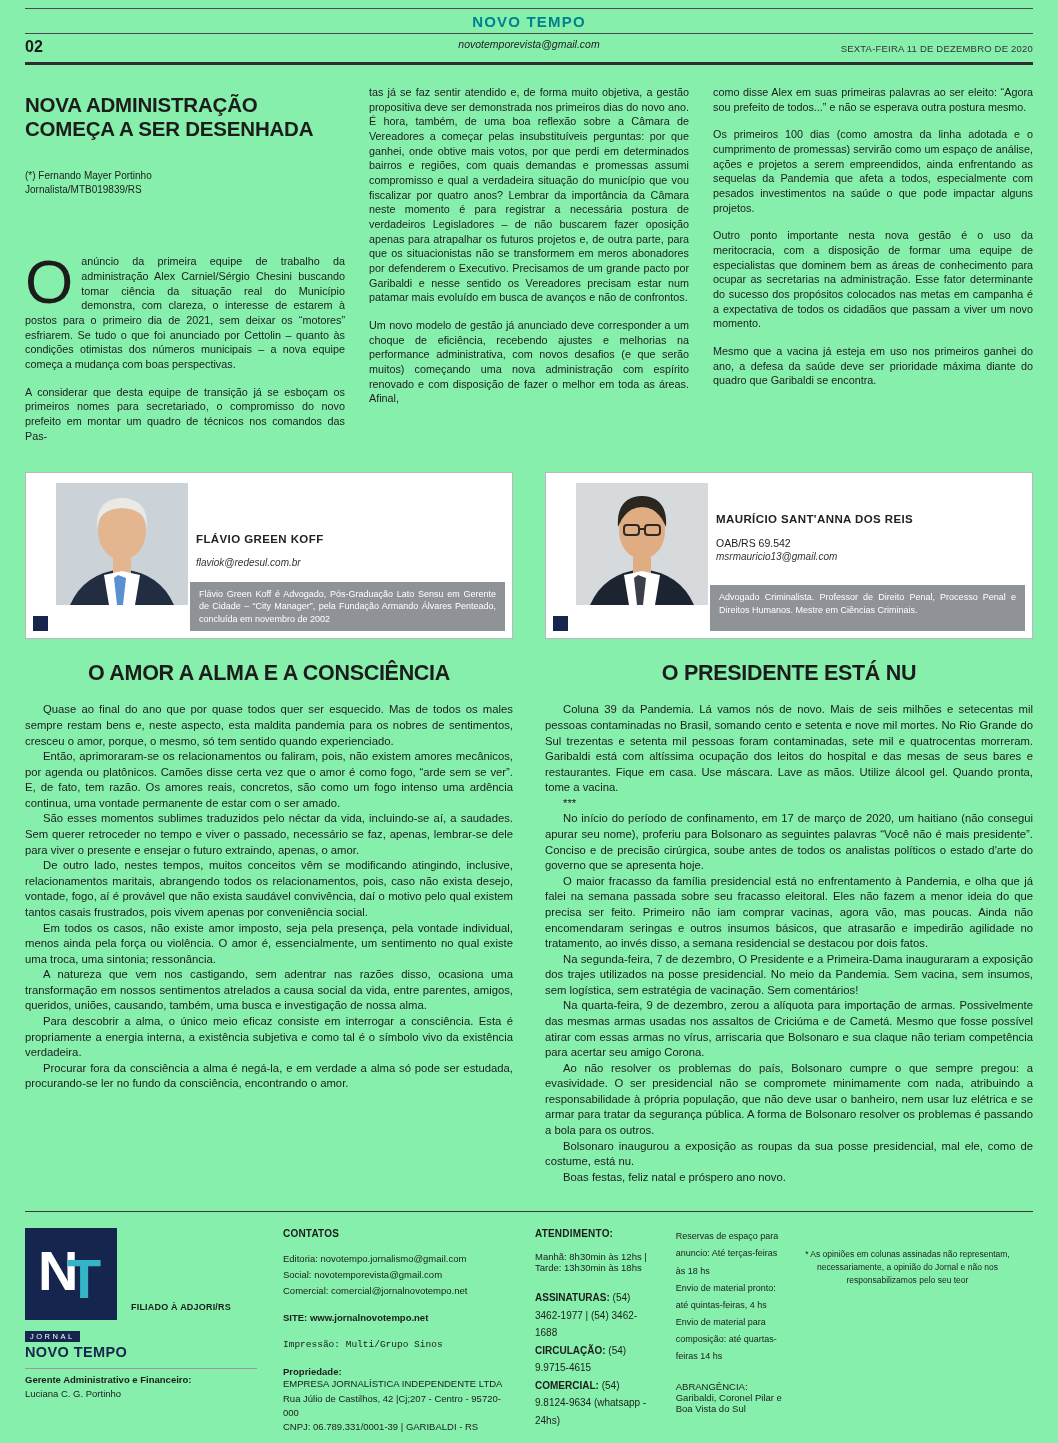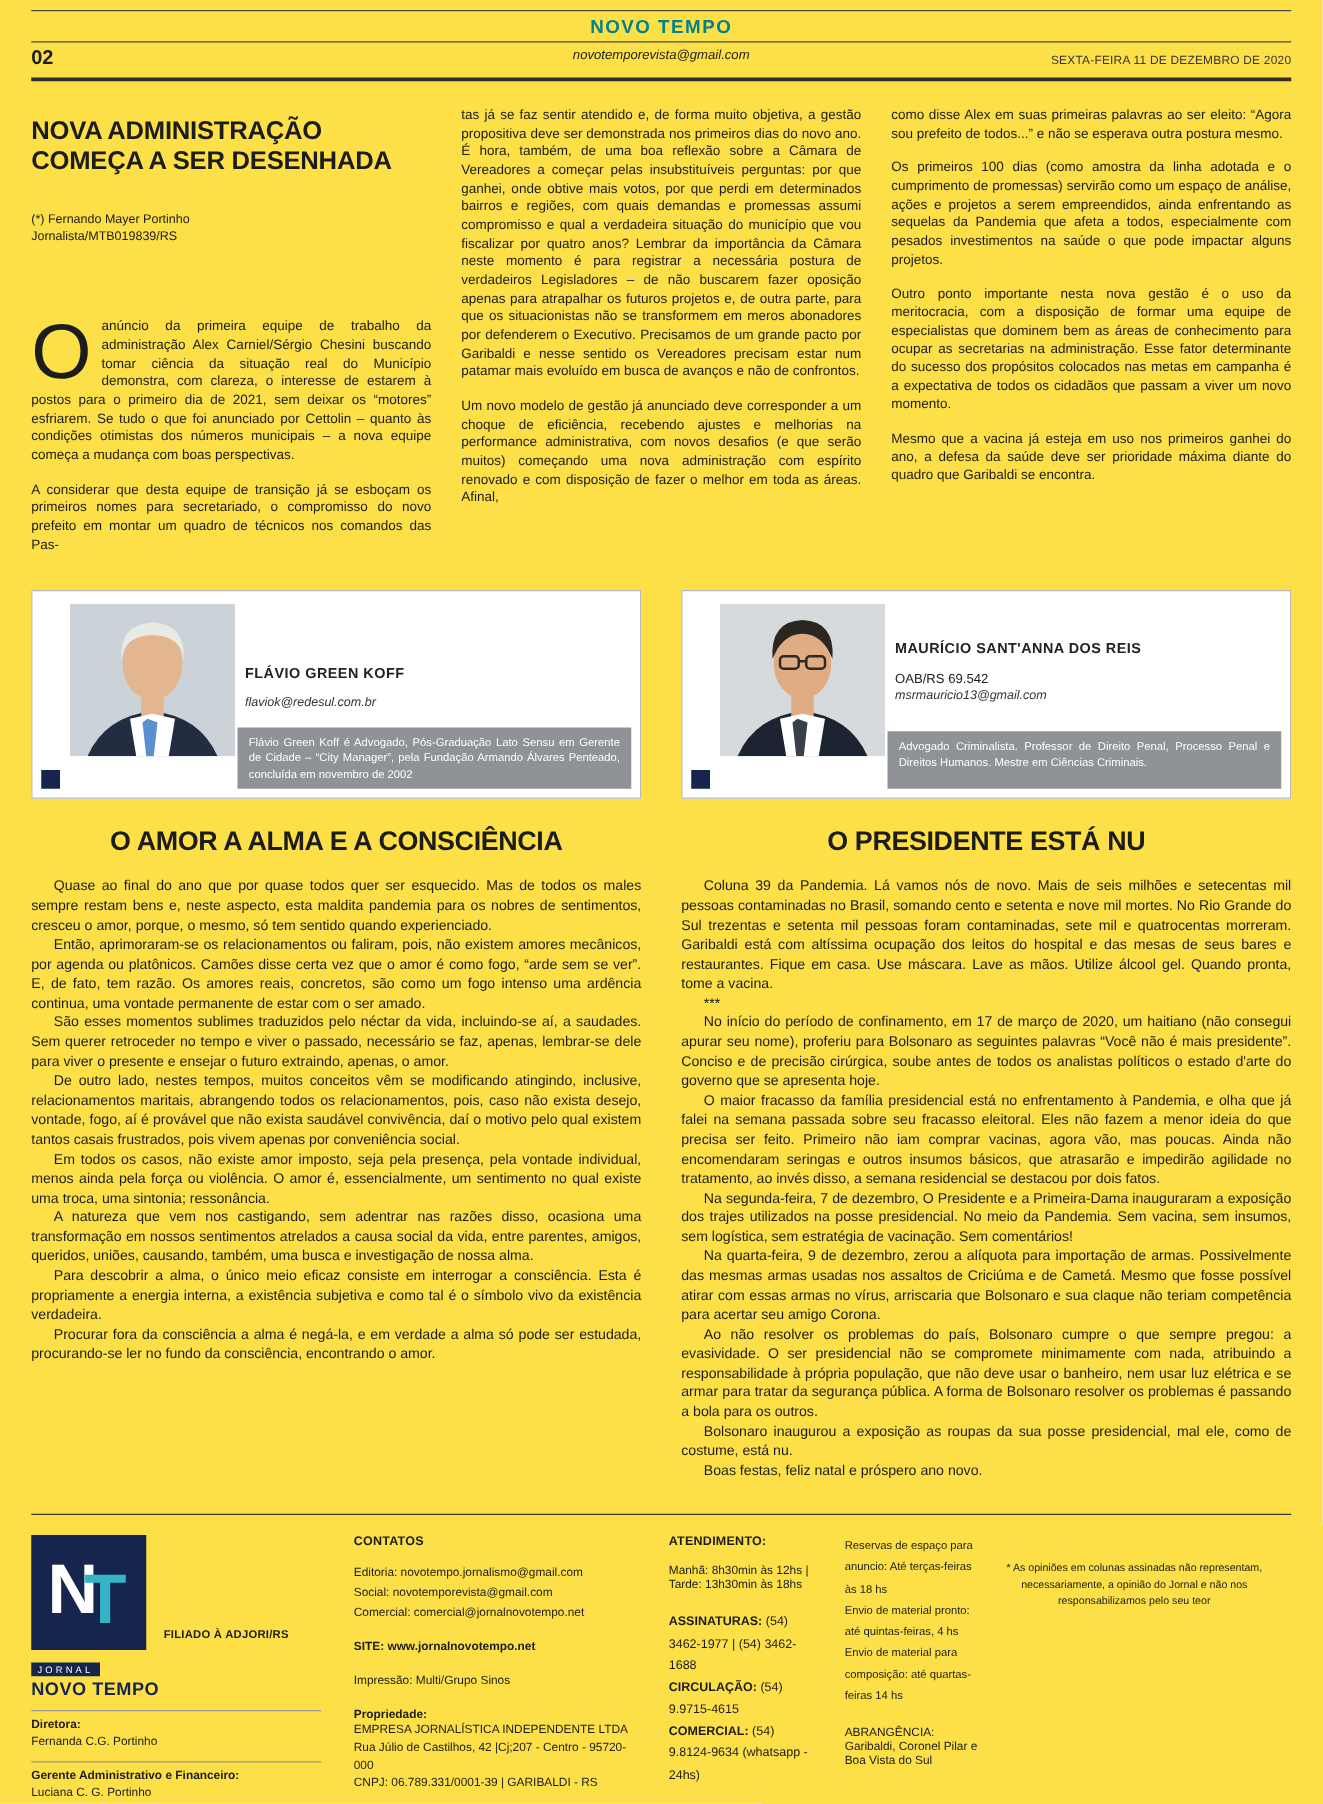--- a/index.html
+++ b/index.html
@@ -1,18 +1,18 @@
 <!DOCTYPE html>
 <html><head>
 <meta charset="utf-8">
 <style>
   * { box-sizing: border-box; margin: 0; padding: 0; }
   html,body { background:#e9e9e9; }
   body { font-family:"Liberation Sans", sans-serif; color:#1c1c1c; }
-  .page { width:1058px; height:1443px; margin:0 auto; background:#fde047; padding:0 25px; overflow:hidden; position:relative; }
+  .page { width:1058px; height:1443px; margin:0 auto; background:#86efac; padding:0 25px; overflow:hidden; position:relative; }
 
   
   .rule-thin { border-top:1px solid #4a4a4a; }
   .rule-top { margin-top:8px; }
   .masthead { text-align:center; color:#00818f; font-weight:bold; font-size:15px; letter-spacing:1.2px; padding:4px 0 3px; }
   .header-row { position:relative; display:flex; align-items:baseline; padding:4px 0 6px; }
   .page-num { font-weight:bold; font-size:16px; }
   .masthead-email { position:absolute; left:0; right:0; text-align:center; font-style:italic; font-size:10.5px; color:#222; }
   .edition-date { margin-left:auto; font-size:9.5px; color:#333; letter-spacing:0.2px; }
   .rule-thick { border-top:3px solid #2e2e2e; }
@@ -53,21 +53,21 @@
   .affiliation { font-size:9px; font-weight:bold; padding-bottom:8px; letter-spacing:0.2px; }
   .logo-caption { margin-top:5px; }
   .logo-jornal { display:inline-block; background:#16254e; color:#fff; font-size:7.5px; letter-spacing:2.5px; padding:1px 5px; }
   .logo-name { display:block; color:#16254e; font-weight:bold; font-size:14.5px; letter-spacing:0.4px; margin-top:1px; }
   .staff-entry { border-top:1px solid #9a9a9a; margin-top:8px; padding-top:4px; font-size:9.5px; line-height:1.45; }
   .staff-role { display:block; font-weight:bold; }
   .f-contatos { width:226px; flex:none; font-size:9.5px; }
   .f-heading { font-weight:bold; font-size:10px; margin-bottom:12px; letter-spacing:0.2px; }
   .contact-lines p { font-size:9.5px; line-height:1.65; }
   .site-line { font-weight:bold; margin-top:14px; font-size:9.5px; }
-  .impressao-line { margin-top:16px; font-size:9.5px; }
+  .impressao-line { margin-top:16px; font-size:9.5px;font-family:Liberation Mono, monospace; }
   .prop-heading { font-weight:bold; margin-top:16px; font-size:9.5px; }
   .prop-lines p { font-size:9.5px; line-height:1.5; }
   .f-rest { flex:1; display:flex; }
   .f-rest-top { display:flex; gap:24px; }
   .f-atend { flex:1.1; }
   .atend-hours { font-size:9.5px; }
   .atend-rows { margin-top:16px; }
   .atend-row { font-size:10px; line-height:1.75; }
   .atend-label { font-weight:bold; }
   .f-deadlines { flex:1; }
@@ -209,24 +209,20 @@
             <span class="logo-t">T</span>
           </div>
           <div class="affiliation">FILIADO À ADJORI/RS</div>
         </div>
         <div class="logo-caption">
           <span class="logo-jornal">JORNAL</span>
           <span class="logo-name">NOVO TEMPO</span>
         </div>
         <div class="staff">
           <div class="staff-entry">
-            <span class="staff-role">Diretora:</span>
-            <span>Fernanda C.G. Portinho</span>
-          </div>
-          <div class="staff-entry">
             <span class="staff-role">Gerente Administrativo e Financeiro:</span>
             <span>Luciana C. G. Portinho</span>
           </div>
 
         </div>
       </div>
 
       <div class="f-contatos">
         <div class="f-heading">CONTATOS</div>
         <div class="contact-lines">

